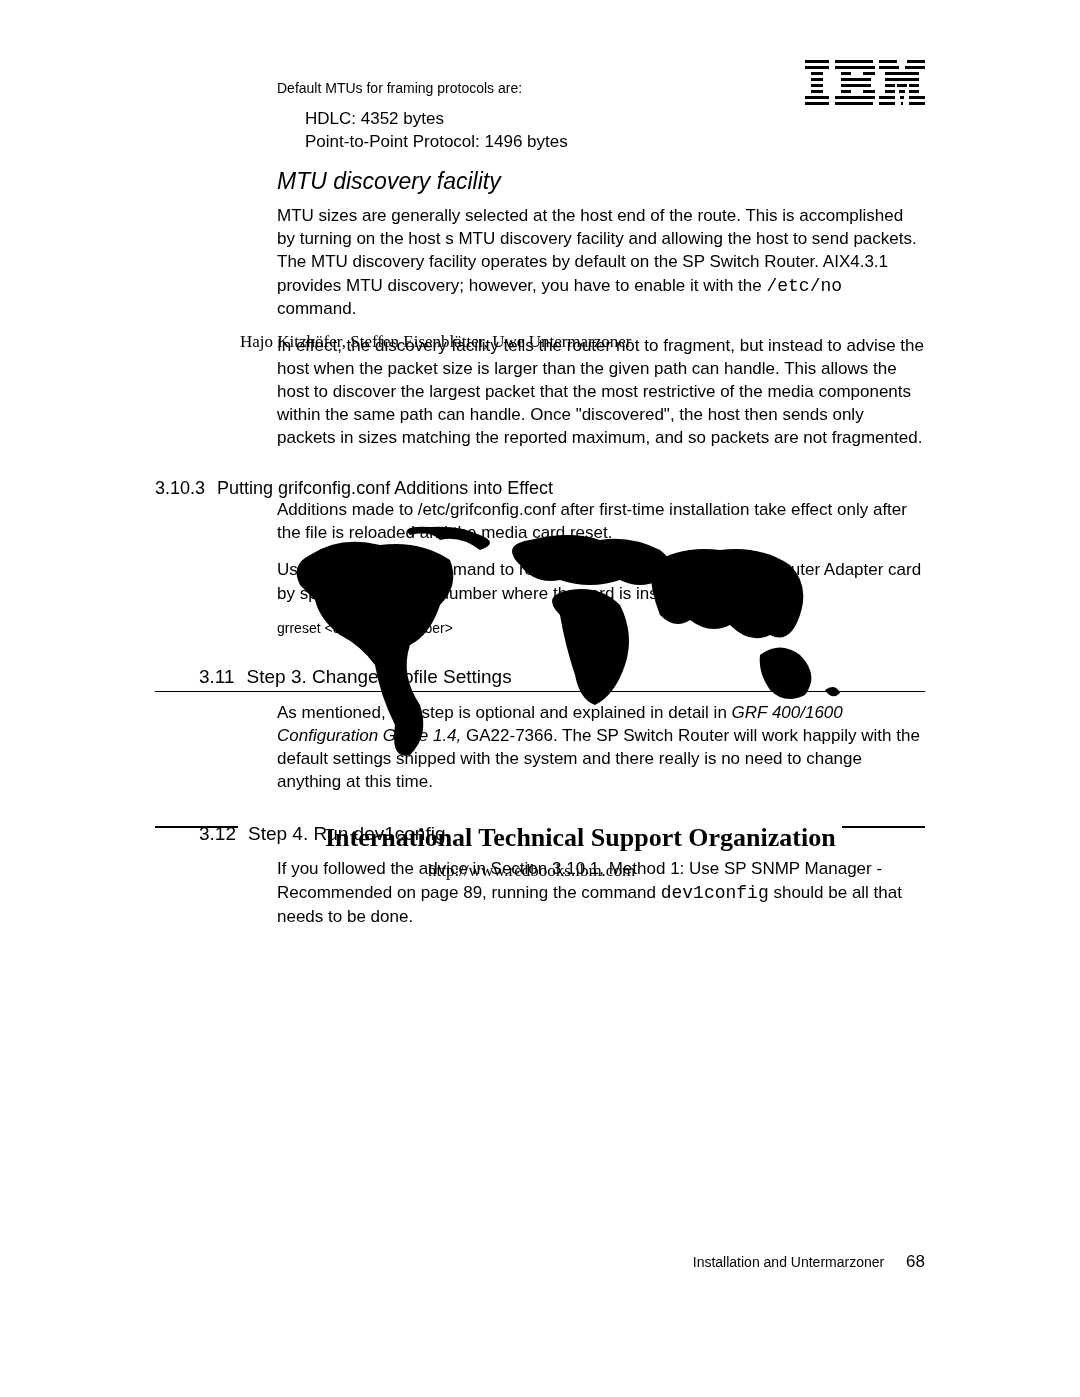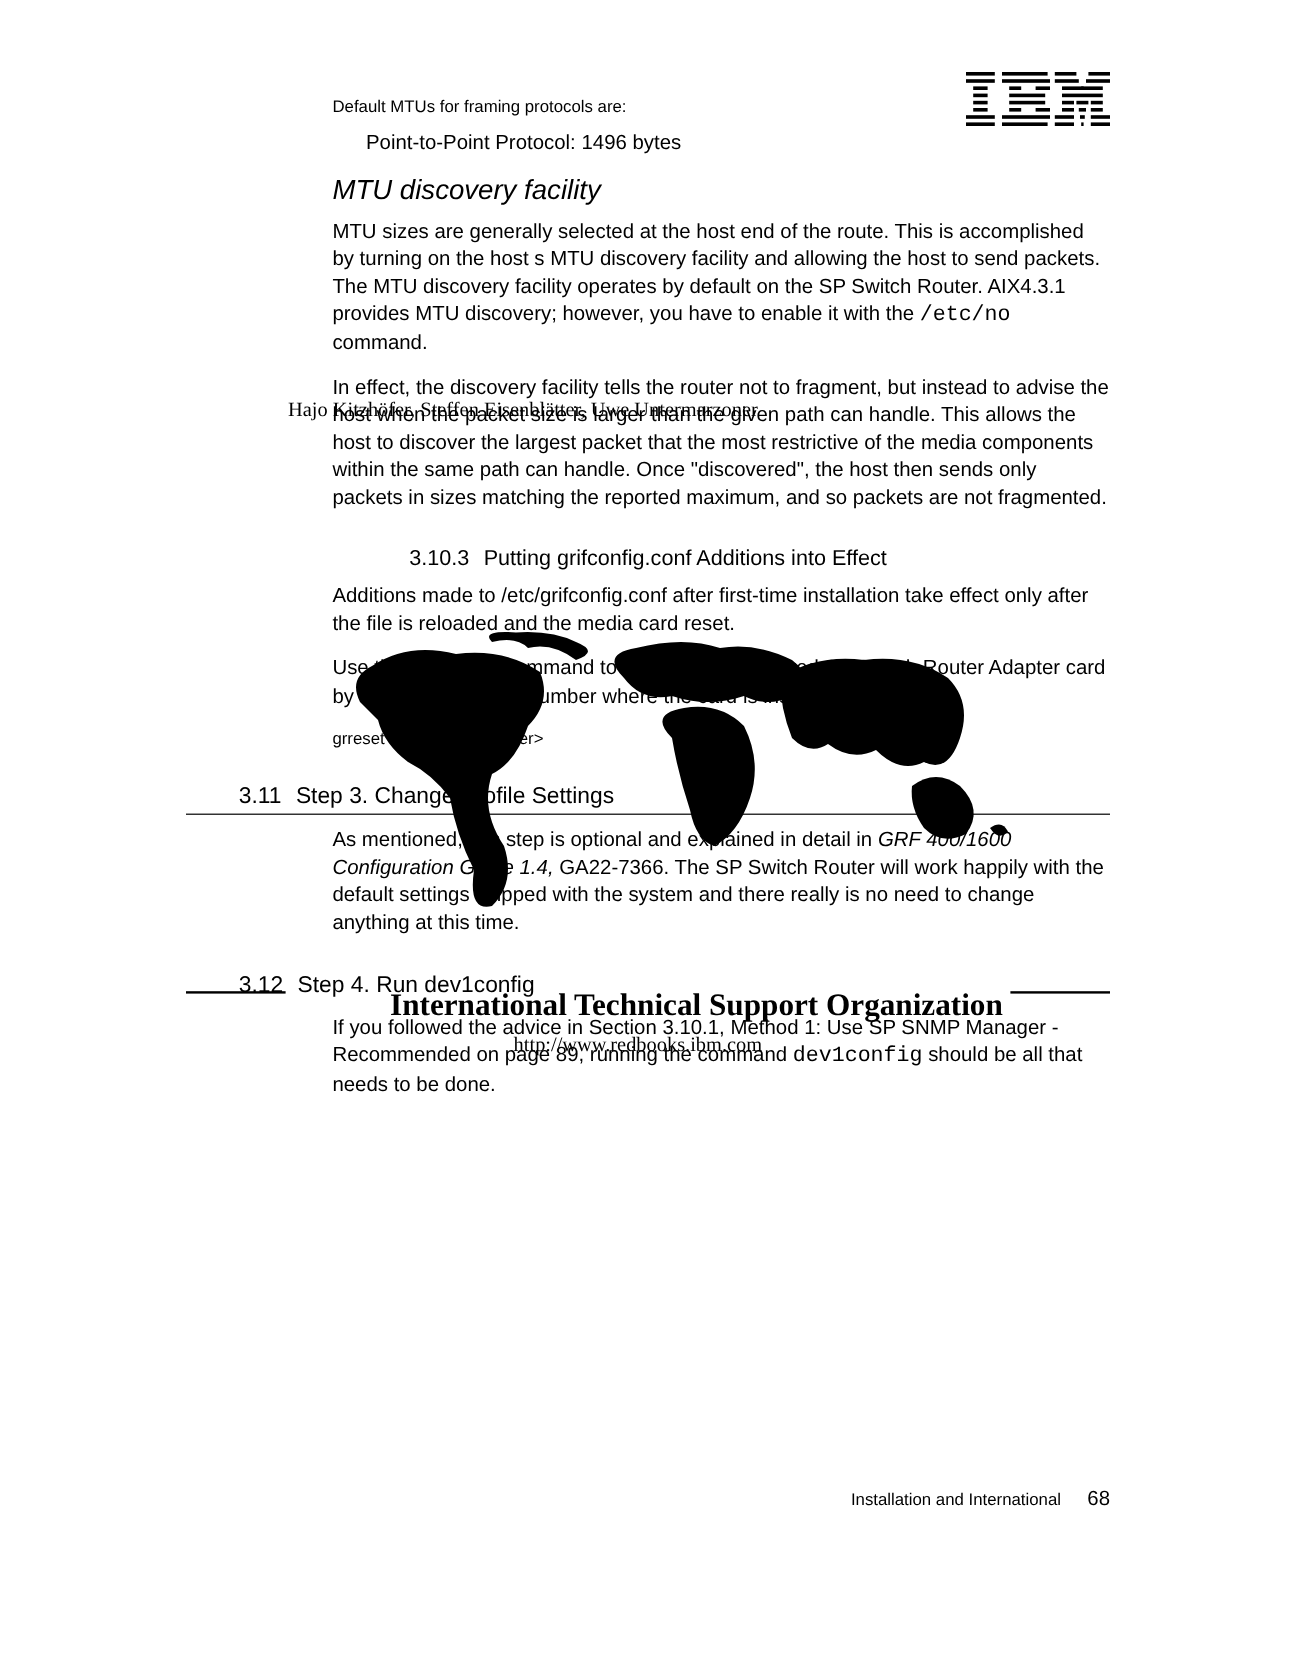--- a/index.html
+++ b/index.html
@@ -33,22 +33,20 @@
       position: absolute;
       font-family: Georgia, 'Times New Roman', serif;
       font-size: 17px;
       left: 85px;
       top: 252px;
       white-space: nowrap;
     }
     .h3 {
       font-size: 18px;
       margin-top: 28px;
-      margin-bottom: 10px;
-      text-align: center;
     }
     .h3-num { display: inline-block; margin-right: 12px; }
     .h2-rule {
       border-bottom: 1px solid #000;
       margin-top: 30px;
       margin-bottom: 10px;
       padding-bottom: 3px;
     }
     .h2 { font-size: 19px; }
     .h2-num { display: inline-block; margin-right: 12px; margin-left: 44px; }
@@ -147,20 +145,21 @@
           <rect x="30" y="42" width="38" height="3"></rect>
           <rect x="74" y="42" width="16" height="3"></rect>
           <rect x="96" y="42" width="2" height="3"></rect>
           <rect x="104" y="42" width="16" height="3"></rect>
       </g>
     </svg>
   </div>
 
   <div class="intro">Default MTUs for framing protocols are:</div>
   <div class="bullets">
+    <div>HDLC: 4352 bytes</div>
     <div>Point-to-Point Protocol: 1496 bytes</div>
   </div>
 
   <div class="subhead-italic">MTU discovery facility</div>
 
   <div class="para">
     <span>MTU sizes are generally selected at the host end of the route. This is accomplished by turning on the host s MTU discovery facility and allowing the host to send packets. The MTU discovery facility operates by default on the SP Switch Router. AIX4.3.1 provides MTU discovery; however, you have to enable it with the </span><span class="inline-mono">/etc/no</span><span>    command.</span>
   </div>
 
   <div class="authors-overlay">Hajo Kitzhöfer, Steffen Eisenblätter, Uwe Untermarzoner</div>
@@ -205,17 +204,17 @@
     <div class="h2">
       <span class="h2-num">3.12</span><span>Step 4. Run dev1config</span>
     </div>
   </div>
   <div class="overlay-center-url">http://www.redbooks.ibm.com</div>
   <div class="para">
     <span>If you followed the advice in Section 3.10.1, Method 1: Use SP SNMP Manager - Recommended  on page 89, running the command </span><span class="inline-mono">dev1config</span><span> should be all that needs to be done.</span>
   </div>
 
   <div class="footer">
-    <span class="label">Installation and International</span>
+    <span class="label">Installation and Untermarzoner</span>
     <span class="num">68</span>
   </div>
 
 </div>
 
 </body></html>

